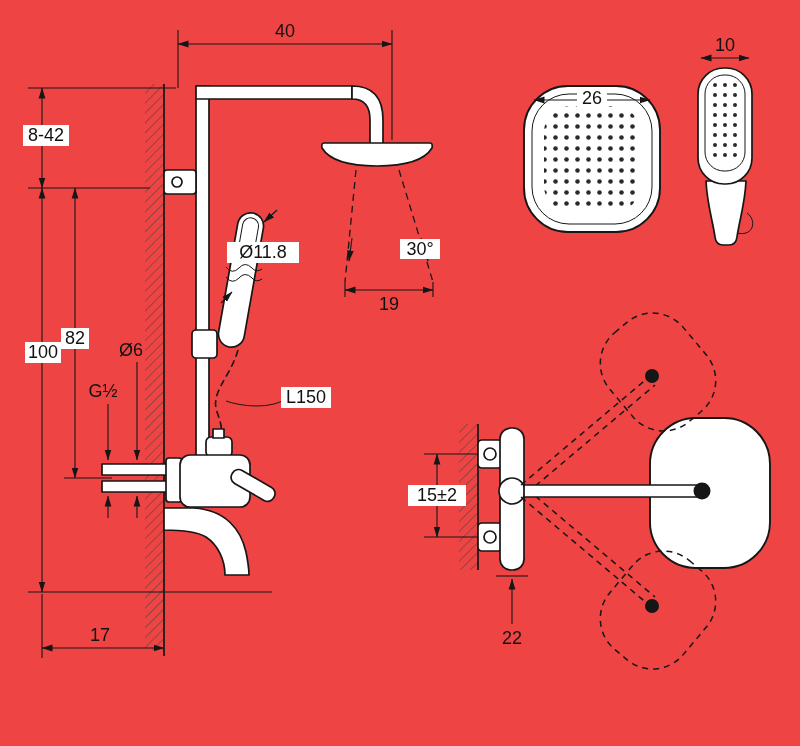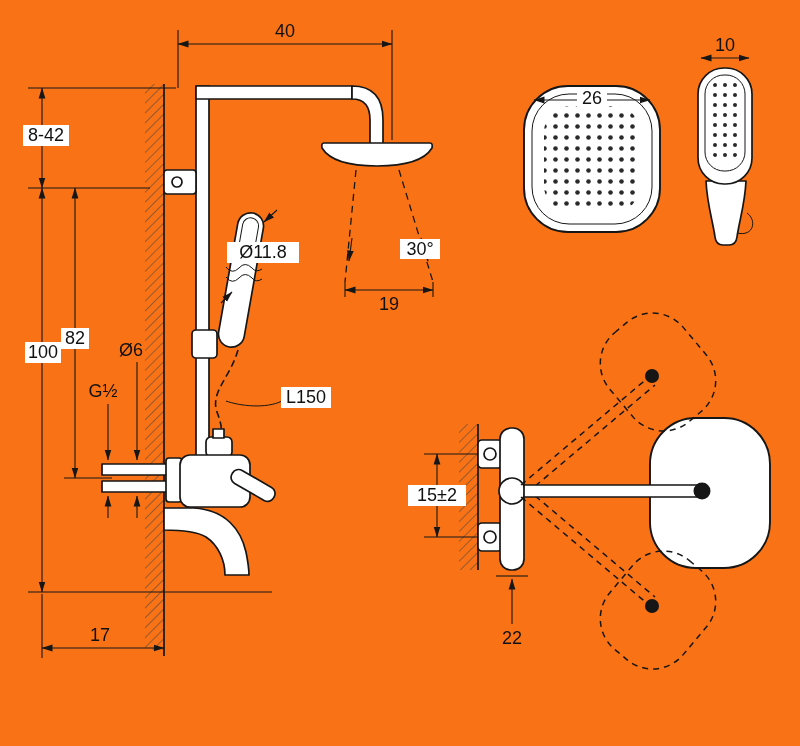--- a/index.html
+++ b/index.html
@@ -1,16 +1,16 @@
 <!DOCTYPE html>
 <html><head>
 <meta charset="utf-8">
 <style>
   html,body{margin:0;padding:0;background:#fff}
-  .page{width:800px;height:746px;position:relative;background:#f97316;
+  .page{width:800px;height:746px;position:relative;background:#ef4444;
         font-family:"Liberation Sans","DejaVu Sans",sans-serif;overflow:hidden}
   .obj{fill:#fff;stroke:#161616;stroke-width:1.7;stroke-linejoin:round}
   .thin{fill:none;stroke:#161616;stroke-width:1}
   .wall{stroke:#161616;stroke-width:1.7}
   .dim{fill:none;stroke:#161616;stroke-width:1.1}
   .spray{fill:none;stroke:#161616;stroke-width:1.3;stroke-dasharray:7 5}
   .hose{fill:none;stroke:#161616;stroke-width:1.6;stroke-dasharray:7 4}
   .ghost{fill:none;stroke:#161616;stroke-width:1.5;stroke-dasharray:6 5}
   .blk{fill:#161616;stroke:none}
   .bgw{fill:#fff;stroke:none}

